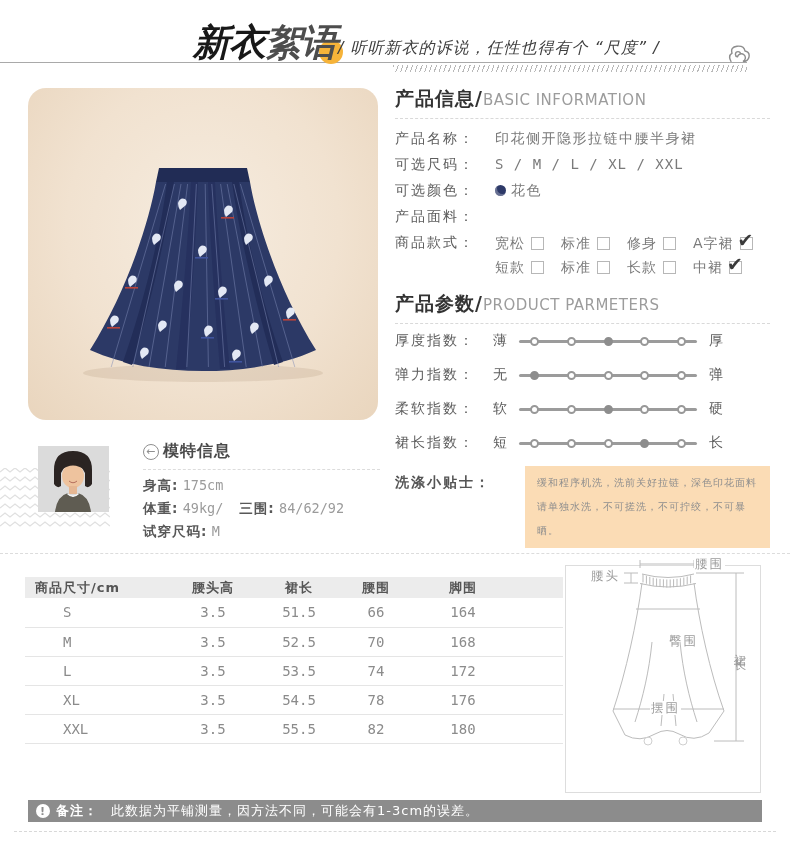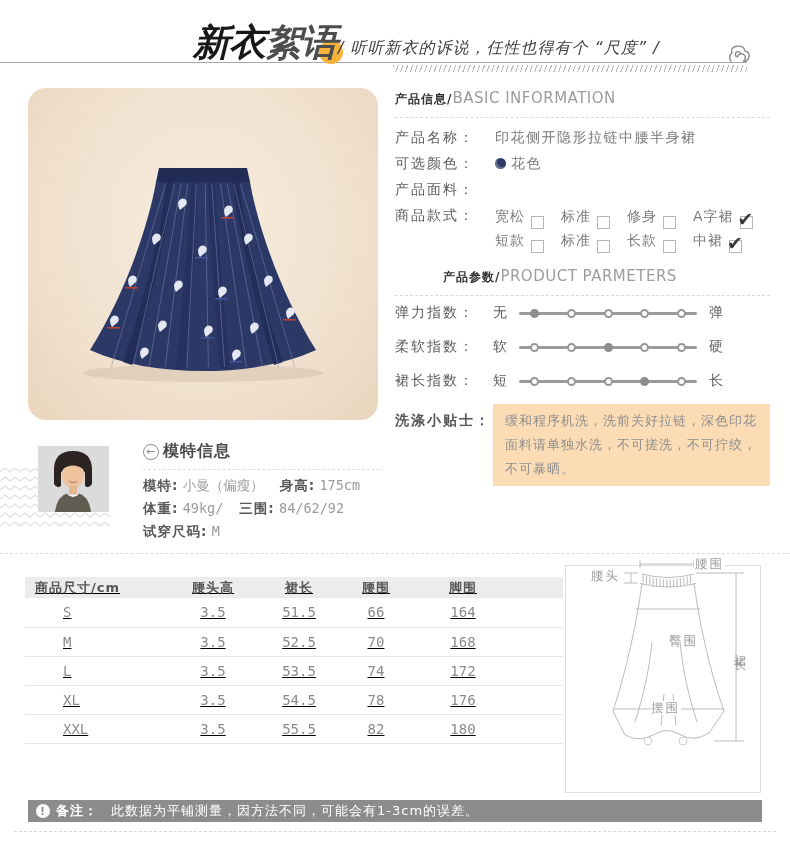--- a/index.html
+++ b/index.html
@@ -18,68 +18,68 @@
   .logo-secondary { position:relative; z-index:1; color:#4d4d4d; }
   .slogan { position:absolute; left:338px; top:38px; font-size:16px; font-style:italic; color:#3e3e3e; letter-spacing:1px; }
 
   
   .photo { position:absolute; left:28px; top:88px; width:350px; height:332px; border-radius:18px; overflow:hidden;
            background:radial-gradient(ellipse at 50% 42%, #f6ecdf 0%, #f1e2d0 55%, #e9d5bd 100%); }
 
   
   .info-col { position:absolute; left:395px; top:88px; width:375px; }
   .sec-head { line-height:20px; }
-  .sec-title { font-size:12px; font-weight:bold; color:#333; letter-spacing:1px; }
+  .sec-title { font-size:19px; font-weight:bold; color:#333; letter-spacing:1px; }
   .sec-en { font-size:15px; color:#9c9c9c; letter-spacing:0.5px; }
   .dashed { border-top:1px dashed #d9d9d9; margin:8px 0 6px 0; }
   .field { display:flex; font-size:14px; line-height:26px; }
   .f-label { width:100px; flex-shrink:0; color:#5d5d5d; letter-spacing:2px; }
   .f-value { color:#7a7a7a; letter-spacing:1.5px; }
   .mono { font-family:"DejaVu Sans Mono","Liberation Mono",monospace; letter-spacing:1px; }
   .swatch { display:inline-block; width:11px; height:11px; border-radius:50%; background:#2d3968;
             box-shadow:inset 2px -2px 0 rgba(255,255,255,0.28); margin-right:5px; vertical-align:-1px; }
   .fab-val { padding-top:4px; line-height:21px; }
   .style-rows { padding-top:2px; }
   .style-row { display:flex; align-items:center; height:24px; }
-  .sitem { display:flex; align-items:flex-end; width:66px; }
+  .sitem { display:flex; align-items:center; width:66px; }
   .sitem:last-child { width:auto; }
   .sitem .slab { font-size:14px; color:#7a7a7a; letter-spacing:1px; margin-right:6px; }
   .cbox { width:13px; height:13px; border:1px solid #b7b7b7; background:#fff; position:relative; flex-shrink:0; }
   .cbox.on::after { content:"✔"; position:absolute; top:-11px; left:-3px; font-size:19px; font-weight:900; color:#3a3a3a; }
-  .params-head { margin-top:14px;margin-left:48px; }
+  .params-head { margin-top:14px; }
   .param-row { display:flex; align-items:center; height:22px; margin-bottom:12px; font-size:14px; }
   .param-row:first-of-type { margin-top:4px; }
   .param-label { width:98px; flex-shrink:0; color:#5d5d5d; letter-spacing:2px; }
   .param-end { color:#5d5d5d; width:20px; flex-shrink:0; }
   .param-end.left { margin-right:6px; }
   .param-end.right { margin-left:12px; }
   .track { position:relative; width:178px; height:14px; display:flex; align-items:center; justify-content:space-between; padding:0 11px; }
   .track-line { position:absolute; left:0; right:0; top:5.5px; height:3px; background:#9b9b9b; border-radius:2px; }
   .dot { width:9px; height:9px; background:#fff; border:2px solid #989898; border-radius:50%; position:relative; z-index:1; }
   .dot.filled { background:#8d8d8d; border-color:#8d8d8d; }
-  .wash { display:flex; margin-top:2px; }
+  .wash { display:flex; margin-top:2px;gap:32px; }
   .wash-label { width:98px; flex-shrink:0; font-size:14px; font-weight:bold; color:#555; letter-spacing:2px; padding-top:8px; }
-  .wash-box { background:#fbdcb5; width:277px; padding:5px 12px; font-size:13px; line-height:24px; color:#8e8e8e; letter-spacing:1px; }
+  .wash-box { background:#fbdcb5; width:277px; padding:5px 12px; font-size:10px; line-height:24px; color:#8e8e8e; letter-spacing:1px; }
 
   
   .zigzag { position:absolute; left:0; top:468px; }
   .model-photo { position:absolute; left:38px; top:446px; width:71px; height:66px; background:#dbdbdb; overflow:hidden; }
   .model-info { position:absolute; left:143px; top:441px; width:237px; }
   .mi-head { display:flex; align-items:center; font-size:16px; font-weight:bold; color:#4a4a4a; letter-spacing:1px; }
   .back-icon { width:16px; height:16px; border:1.5px solid #8f8f8f; border-radius:50%; color:#8f8f8f;
                display:flex; align-items:center; justify-content:center; font-size:11px; font-weight:normal; margin-right:4px; line-height:1; }
   .mi-dash { border-top:1px dashed #dcdcdc; margin:7px 0 4px 0; }
   .mi-row { display:flex; font-size:13.5px; line-height:23px; }
   .mi-pair { margin-right:16px; white-space:nowrap; }
   .mi-label { color:#585858; font-weight:bold; letter-spacing:1px; }
   .mi-value { color:#9b9b9b; font-family:"DejaVu Sans Mono","Liberation Mono",monospace; }
   .full-dash { position:absolute; left:0; top:553px; width:790px; border-top:1px dashed #dcdcdc; }
 
   
-  .size-table { position:absolute; left:25px; top:577px; width:538px; border-collapse:collapse; table-layout:fixed;text-decoration:underline; }
+  .size-table { position:absolute; left:25px; top:577px; width:538px; border-collapse:collapse; table-layout:fixed; }
   .size-table th { background:#ececec; font-size:13px; color:#555; font-weight:bold; height:21px; text-align:center; letter-spacing:1px; }
   .size-table th:first-child { text-align:left; padding-left:10px; }
   .size-table td { height:29px; text-align:center; font-size:14px; color:#8b8b8b; border-bottom:1px solid #e5e5e5;
                    font-family:"DejaVu Sans Mono","Liberation Mono",monospace; }
   .size-table td:first-child { text-align:left; padding-left:38px; }
 
   
   .diagram { position:absolute; left:565px; top:565px; width:196px; height:228px; border:1px solid #ddd; background:#fff; }
   .diagram svg.lines { position:absolute; left:0; top:-14px; overflow:visible; }
   .dlabel { position:absolute; font-size:12.5px; color:#9a9a9a; letter-spacing:2px; line-height:14px; background:#fff; padding:0 1px; }
@@ -197,20 +197,24 @@
     <div class="sec-head">
       <span class="sec-title">产品信息/</span><span class="sec-en">BASIC INFORMATION</span>
     </div>
     <div class="dashed"></div>
 
     <div class="field">
       <span class="f-label">产品名称：</span>
       <span class="f-value">印花侧开隐形拉链中腰半身裙</span>
     </div>
     <div class="field">
+      <span class="f-label">可选尺码：</span>
+      <span class="f-value mono">S / M / L / XL / XXL</span>
+    </div>
+    <div class="field">
       <span class="f-label">可选颜色：</span>
       <span class="f-value"><span class="swatch"></span><span>花色</span></span>
     </div>
     <div class="field">
       <span class="f-label">产品面料：</span>
     </div>
     <div class="field">
       <span class="f-label">商品款式：</span>
       <span class="style-rows">
         <span class="style-row">
@@ -250,20 +254,33 @@
             </span>
         </span>
       </span>
     </div>
 
     <div class="sec-head params-head">
       <span class="sec-title">产品参数/</span><span class="sec-en">PRODUCT PARMETERS</span>
     </div>
     <div class="dashed"></div>
 
+    <div class="param-row">
+      <span class="param-label">厚度指数：</span>
+      <span class="param-end left">薄</span>
+      <span class="track">
+          <span class="track-line"></span>
+          <span class="dot"></span>
+          <span class="dot"></span>
+          <span class="dot filled"></span>
+          <span class="dot"></span>
+          <span class="dot"></span>
+        </span>
+      <span class="param-end right">厚</span>
+    </div>
     <div class="param-row">
       <span class="param-label">弹力指数：</span>
       <span class="param-end left">无</span>
       <span class="track">
           <span class="track-line"></span>
           <span class="dot filled"></span>
           <span class="dot"></span>
           <span class="dot"></span>
           <span class="dot"></span>
           <span class="dot"></span>
@@ -324,21 +341,20 @@
       <path d="M29.5,47.5 Q35,53 40.5,47.5" stroke="#f4f4f4" stroke-width="1.6" fill="none"></path>
     </svg>
   </div>
   <div class="model-info">
     <div class="mi-head">
       <span class="back-icon">←</span>
       <span>模特信息</span>
     </div>
     <div class="mi-dash"></div>
     <div class="mi-row">
-      <span class="mi-pair"><span class="mi-label">模特:</span> <span class="mi-value">小曼（偏瘦）</span></span>
       <span class="mi-pair"><span class="mi-label">身高:</span> <span class="mi-value">175cm</span></span>
     </div>
     <div class="mi-row">
       <span class="mi-pair"><span class="mi-label">体重:</span> <span class="mi-value">49kg/</span></span>
       <span class="mi-pair"><span class="mi-label">三围:</span> <span class="mi-value">84/62/92</span></span>
     </div>
     <div class="mi-row">
       <span class="mi-pair"><span class="mi-label">试穿尺码:</span> <span class="mi-value">M</span></span>
     </div>
   </div>

